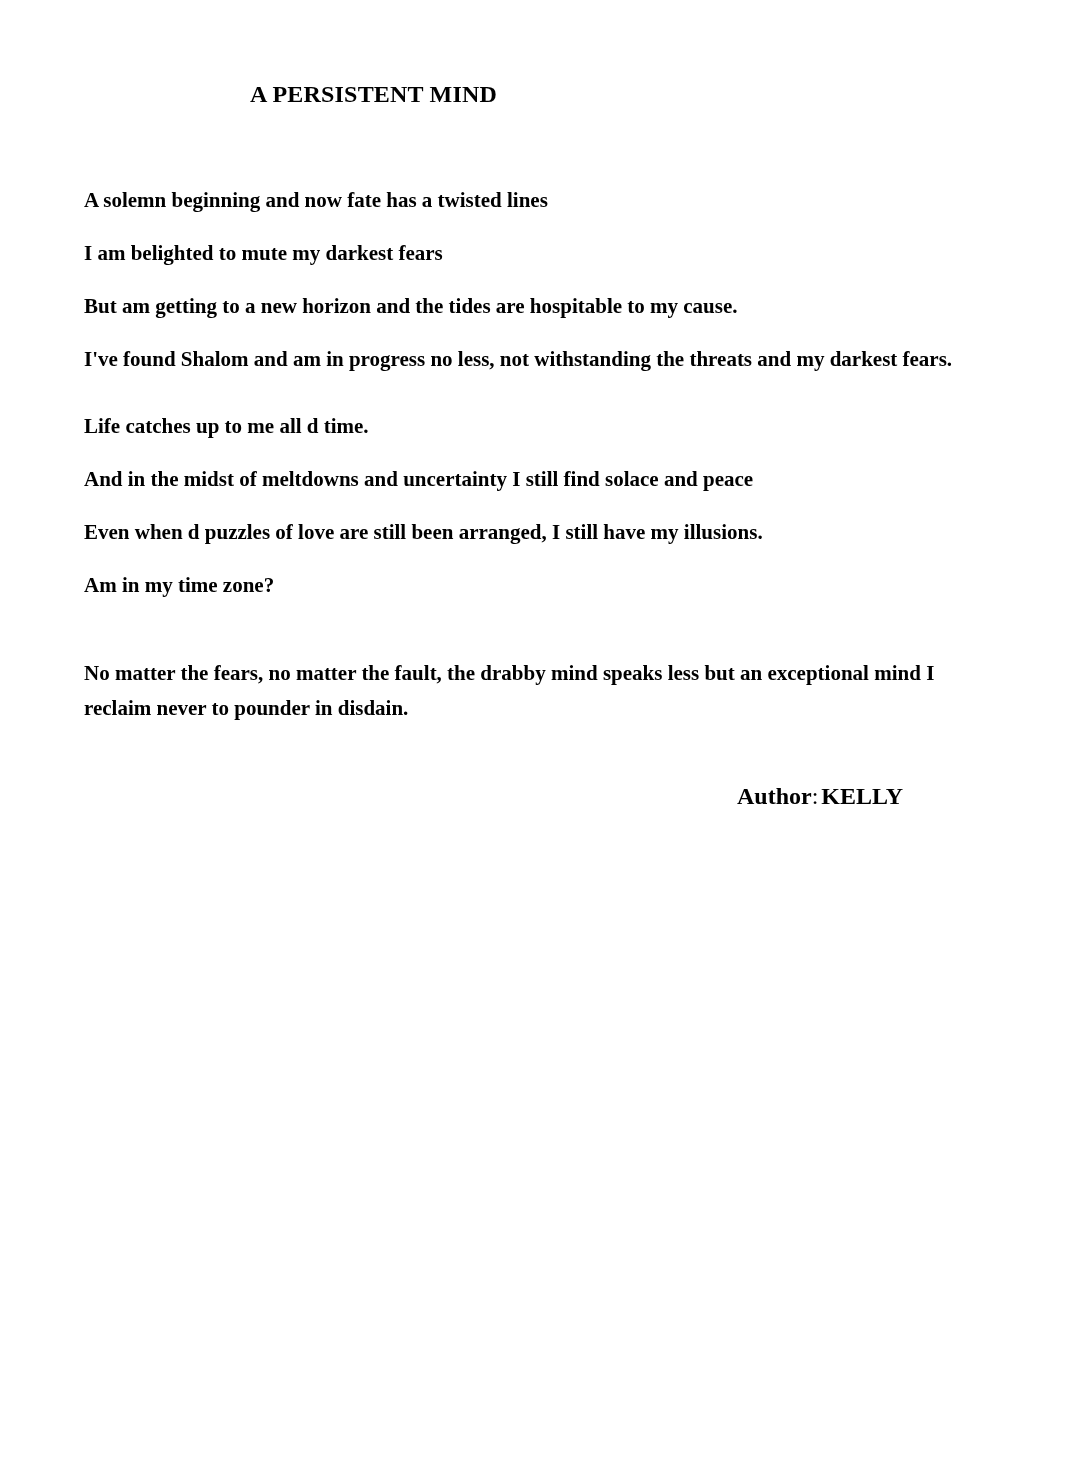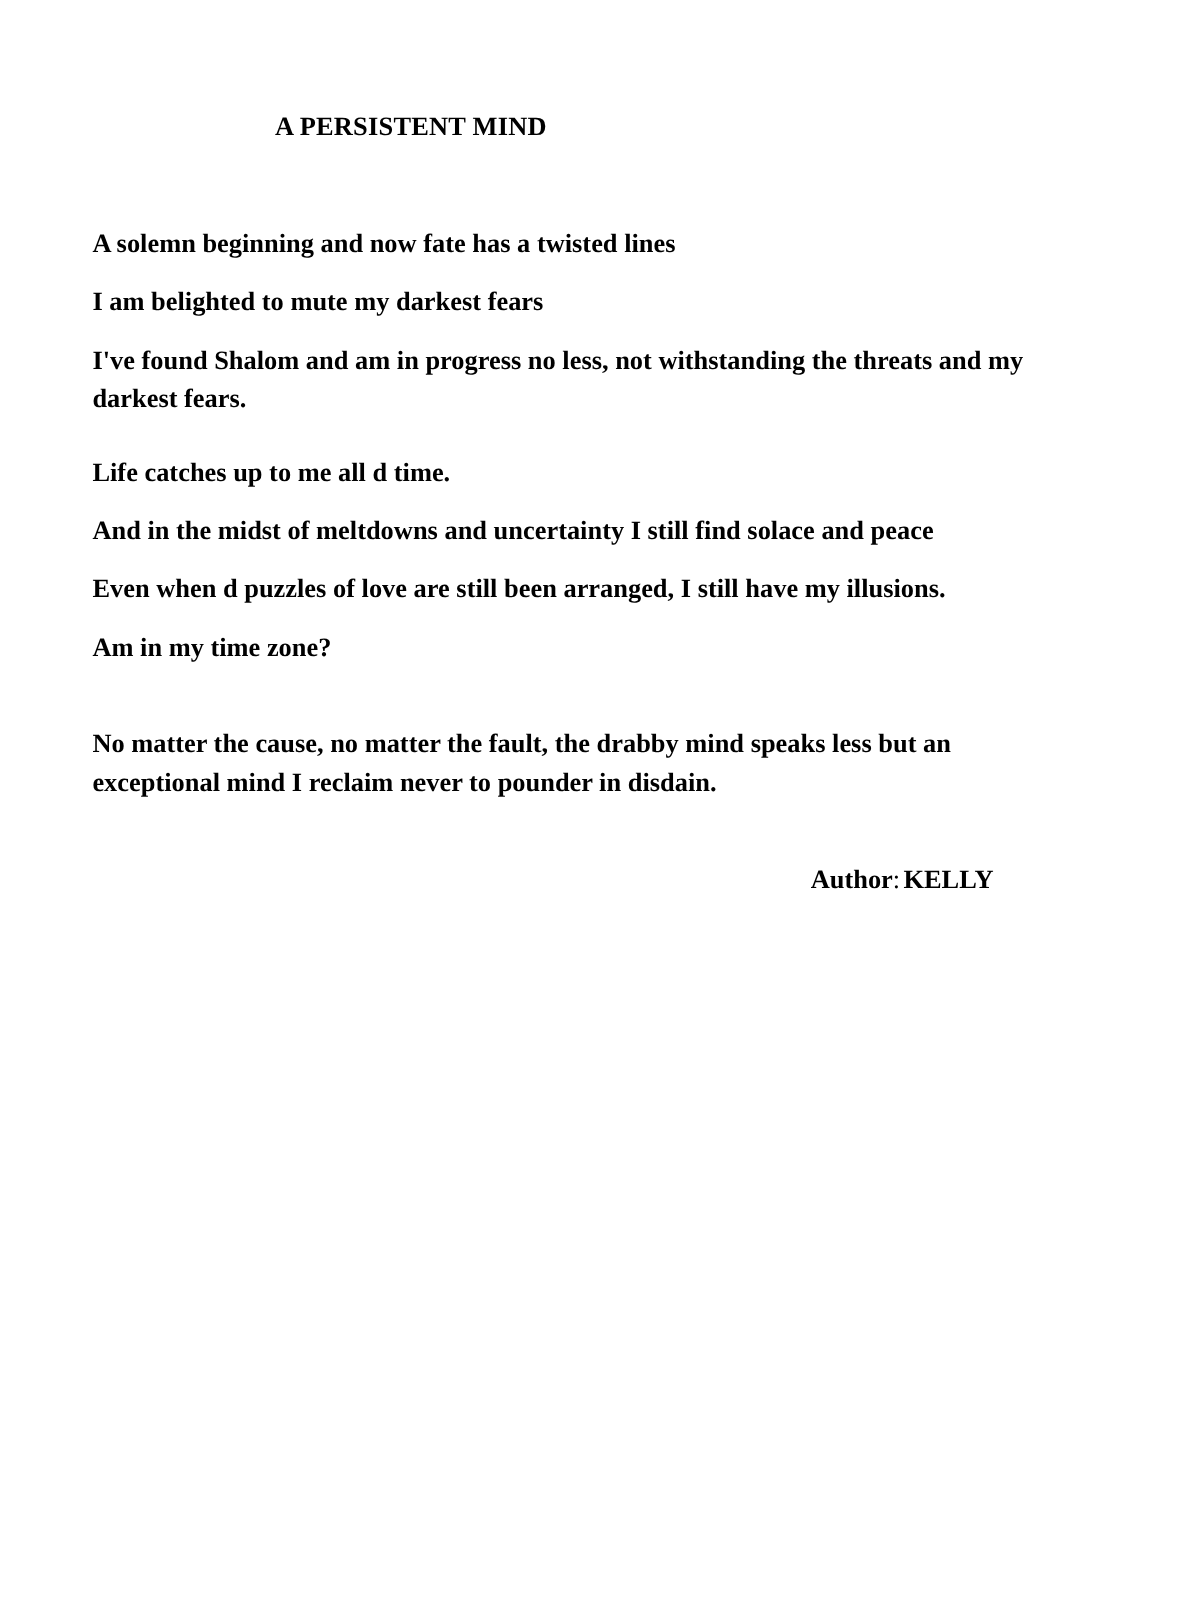--- a/index.html
+++ b/index.html
@@ -2,39 +2,39 @@
 <html><head>
 <meta charset="utf-8">
 <style>
   html, body { margin: 0; padding: 0; background: #ffffff; }
   .page {
     position: relative;
     width: 1080px;
     height: 1462px;
     background: #ffffff;
     box-sizing: border-box;
-    padding: 99px 96px 0 84px;
+    padding: 77px 96px 0 84px;
     font-family: "Liberation Serif", "DejaVu Serif", serif;
     font-weight: bold;
     color: #000000;
     overflow: hidden;
   }
   .title {
     font-size: 24px;
     line-height: 35px;
     margin: 0 0 0 166px;
     font-weight: bold;
     letter-spacing: 0.2px;
   }
   .stanza { margin: 0; }
   .stanza-1 { margin-top: 71px; }
   .stanza-2 { margin-top: 32px; }
   .stanza-3 { margin-top: 53px; }
   .stanza p {
-    font-size: 24px;
+    font-size: 21px;
     line-height: 35px;
     margin: 0 0 18px 0;
   }
   .author-line {
     margin: 53px 0 0 653px;
     font-size: 24px;
     line-height: 35px;
     white-space: nowrap;
   }
   .author-sep { font-weight: normal; }
@@ -43,29 +43,30 @@
 </head>
 <body>
 
 <div class="page">
 
   <h1 class="title">A PERSISTENT MIND</h1>
 
   <div class="stanza stanza-1">
     <p>A solemn beginning and now fate has a twisted lines</p>
     <p>I am belighted to mute my darkest fears</p>
+    <p>But am getting to a new horizon and the tides are hospitable to my cause.</p>
     <p>I've found Shalom and am in progress no less, not withstanding the threats and my darkest fears.</p>
   </div>
 
   <div class="stanza stanza-2">
     <p>Life catches up to me all d time.</p>
     <p>And in the midst of meltdowns and uncertainty I still find solace and peace</p>
     <p>Even when d puzzles of love are still been arranged, I still have my illusions.</p>
     <p>Am in my time zone?</p>
   </div>
 
   <div class="stanza stanza-3">
-    <p>No matter the cause, no matter the fault, the drabby mind speaks less but an exceptional mind I reclaim never to pounder in disdain.</p>
+    <p>No matter the fears, no matter the fault, the drabby mind speaks less but an exceptional mind I reclaim never to pounder in disdain.</p>
   </div>
 
   <p class="author-line"><span>Author</span><span class="author-sep">:</span><span class="author-name">KELLY</span></p>
 
 </div>
 
 </body></html>

